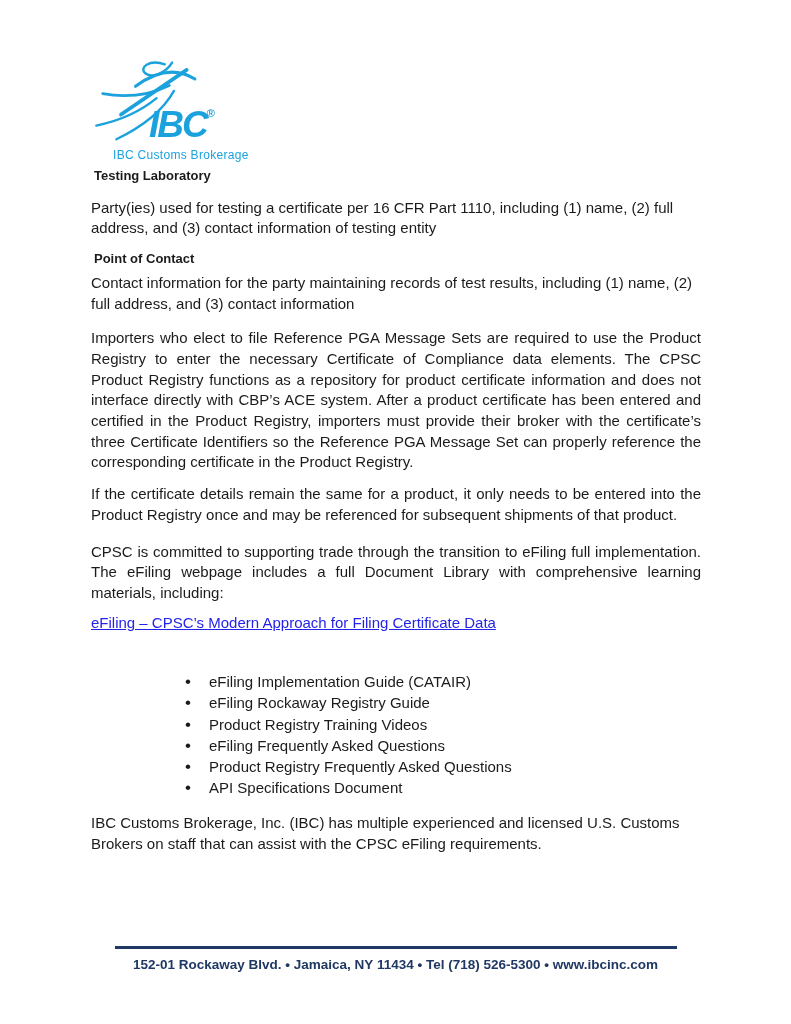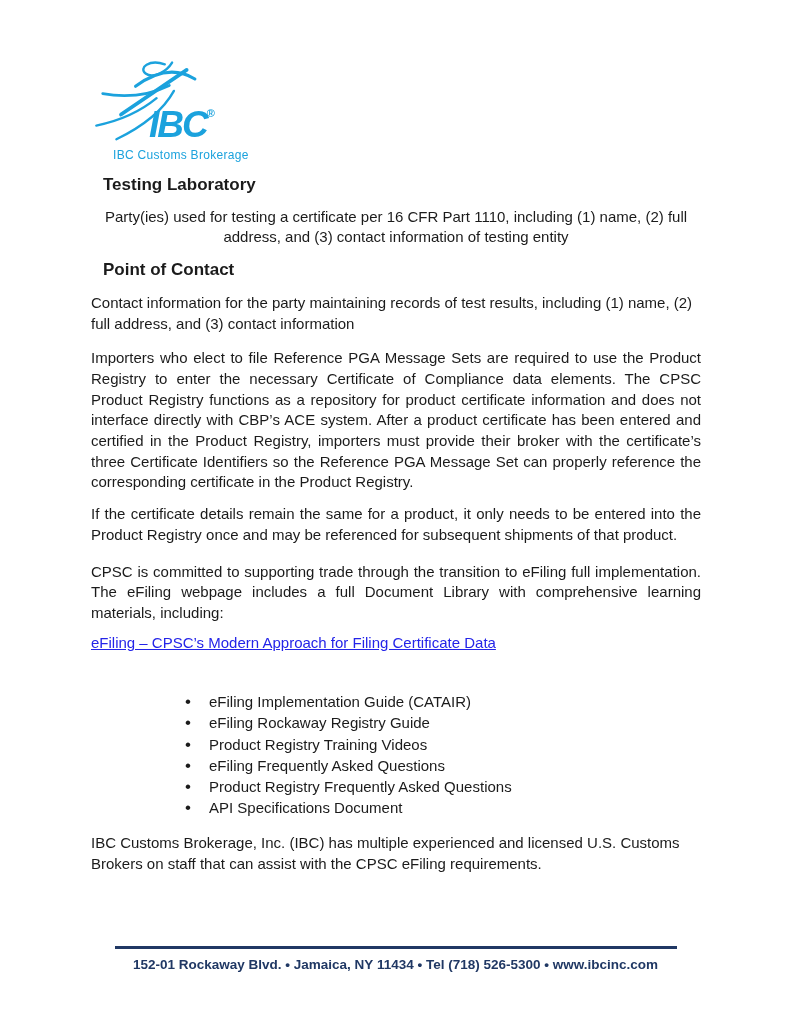--- a/index.html
+++ b/index.html
@@ -25,24 +25,24 @@
   .logo .caption {
     position: absolute; left: 21px; top: 90px;
     font-size: 12px; color: #1ba2dd; white-space: nowrap; letter-spacing: 0.3px;
   }
 
   
   .content {
     position: absolute; left: 91px; top: 163px; width: 610px;
     font-size: 15px; line-height: 20.7px;
   }
-  .content h3 { font-size: 17px; margin: 12px; line-height: 20.7px; }
+  .content h3 { font-size: 13px; margin: 3px; line-height: 20.7px; }
   .content .h-top { margin-bottom: 11px; }
   .content p { margin: 0; }
-  .p1 { margin-bottom: 10px !important; text-align: center; }
+  .p1 { margin-bottom: 10px !important; }
   .p2 { margin-bottom: 14px !important; }
   .p3 { margin-bottom: 11px !important; text-align: justify; }
   .p4 { margin-bottom: 16px !important; text-align: justify; }
   .p5 { margin-bottom: 9px !important; text-align: justify; }
   .link-line { margin-bottom: 38px !important; }
   .link-line a { color: #2424e8; text-decoration: underline; }
 
   ul.doc-list {
     list-style: none; margin: 0 0 15px 0; padding: 0 0 0 94px;
   }

